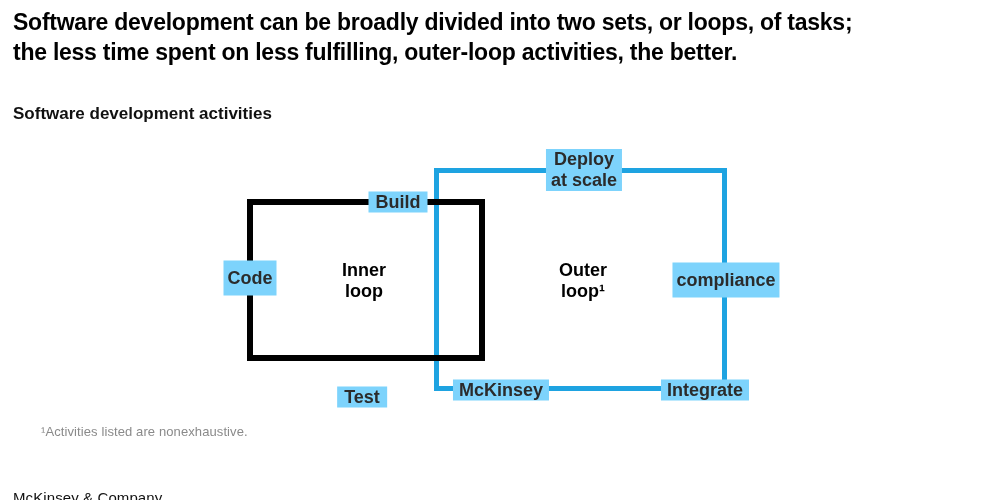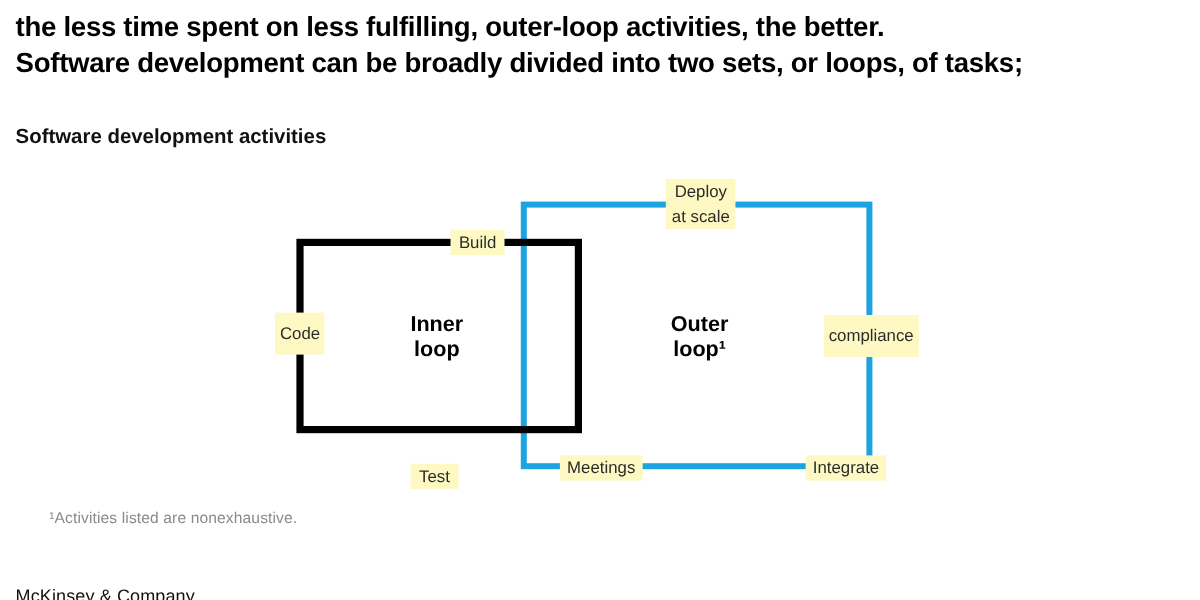--- a/index.html
+++ b/index.html
@@ -29,23 +29,23 @@
     border:5px solid #1EA3E1;
   }
   .inner-box{
     left:247px;top:199px;width:226px;height:150px;
     border:6px solid #000;
   }
 
   
   .node{
     transform:translate(-50%,-50%);
-    background:#fef9c3;
-    font-size:14px;color:#2b2b2b;
-    text-align:center;line-height:21px;white-space:nowrap;
+    background:#7dd3fc;
+    font-size:18px;color:#2b2b2b;
+    text-align:center;line-height:21px;white-space:nowrap;font-weight:bold;
   }
   .pad-h{padding:0 7px;}
   .pad-v{padding:7px 4px;}
   .loop-label{
     transform:translate(-50%,-50%);
     font-size:18px;font-weight:700;color:#000000;
     text-align:center;line-height:21px;white-space:nowrap;
   }
   .n-build{left:366px;top:202px;margin-left:32px;}
   .n-code{left:250px;top:278px;}
@@ -64,43 +64,43 @@
   }
   .brand{
     left:13px;top:473px;
     font-size:15px;color:#111;letter-spacing:0.1px;margin-top:16px;
   }
 </style>
 </head>
 <body>
 
 <div class="abs headline">
+  <div class="line">Software development can be broadly divided into two sets, or loops, of tasks;</div>
   <div class="line">the less time spent on less fulfilling, outer-loop activities, the better.</div>
-  <div class="line">Software development can be broadly divided into two sets, or loops, of tasks;</div>
 </div>
 
 <div class="abs subtitle">Software development activities</div>
 
 <div class="abs outer-box"></div>
 <div class="abs inner-box"></div>
 
 <div class="abs node pad-h n-build">Build</div>
 <div class="abs node pad-v n-code">Code</div>
 <div class="abs node pad-h n-test">Test</div>
 
 <div class="abs node n-deploy">
   <div>Deploy</div>
   <div>at scale</div>
 </div>
 
 <div class="abs node pad-v n-security">
   <div>compliance</div>
 </div>
 
-<div class="abs node n-meetings">Meetings</div>
+<div class="abs node n-meetings">McKinsey</div>
 <div class="abs node n-integrate">Integrate</div>
 
 <div class="abs loop-label l-inner">
   <div>Inner</div>
   <div>loop</div>
 </div>
 
 <div class="abs loop-label l-outer">
   <div>Outer</div>
   <div>loop¹</div>

